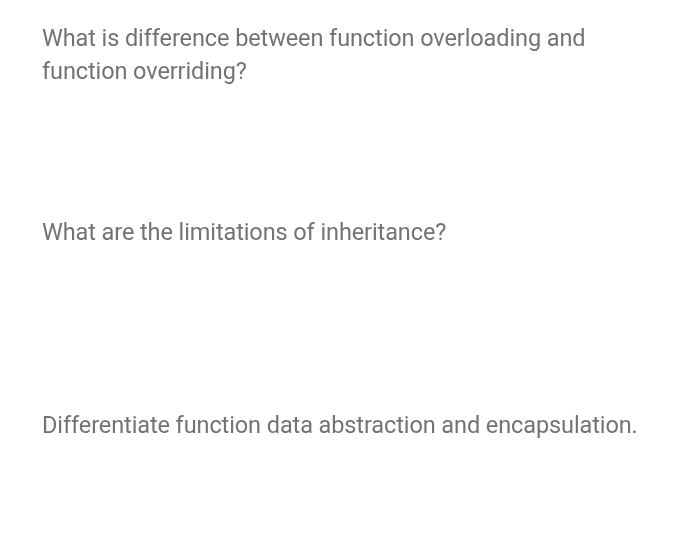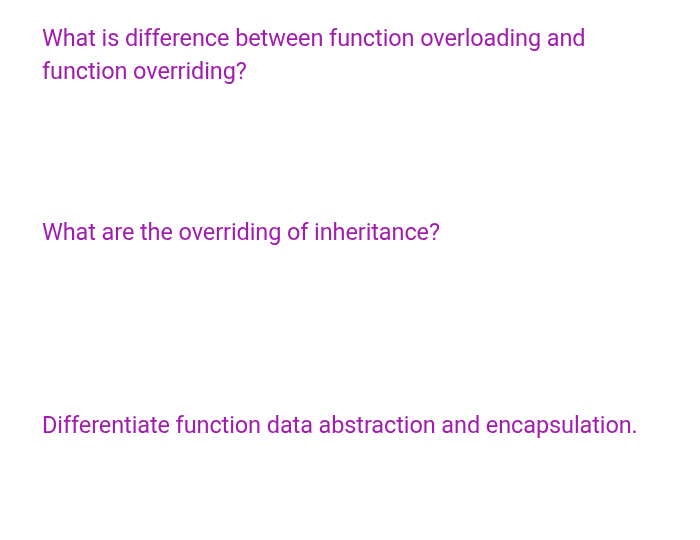--- a/index.html
+++ b/index.html
@@ -12,27 +12,27 @@
       height: 540px;
       background: #ffffff;
       font-family: -apple-system, BlinkMacSystemFont, "Segoe UI", Roboto, Helvetica, Arial, sans-serif;
       padding: 22px 36px 22px 42px;
       color: #1a1a1a;
     }
     .question {
       font-size: 23.5px;
       line-height: 1.4;
       letter-spacing: -0.1px;
-      color: #a21caf;
+      color: #737373;
     }
     .q1 {
       margin-bottom: 128px;
     }
     .q2 {
       margin-bottom: 160px;
     }
   </style>
 </head>
 <body>
 
 <div class="question q1">What is difference between function overloading and function overriding?</div>
-<div class="question q2">What are the overriding of inheritance?</div>
+<div class="question q2">What are the limitations of inheritance?</div>
 <div class="question q3">Differentiate function data abstraction and encapsulation.</div>
 
 </body></html>

